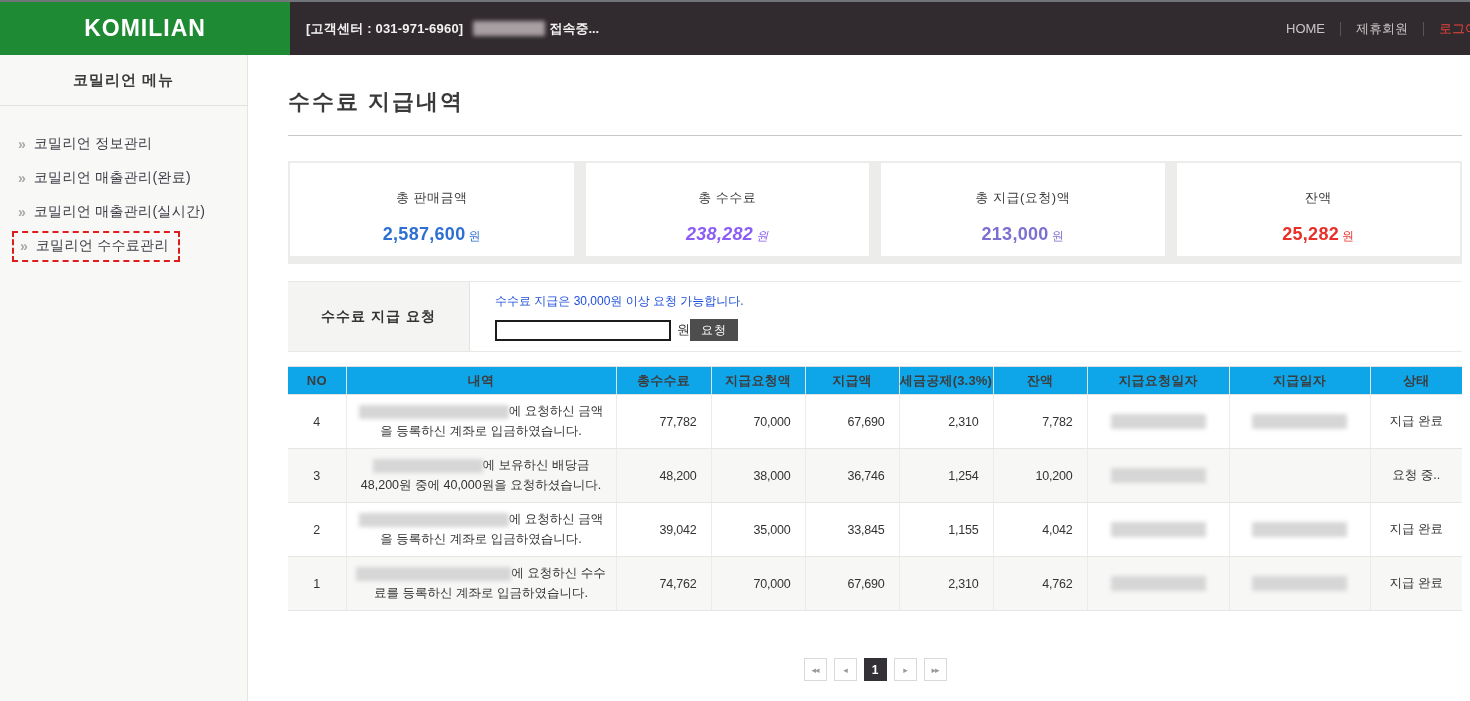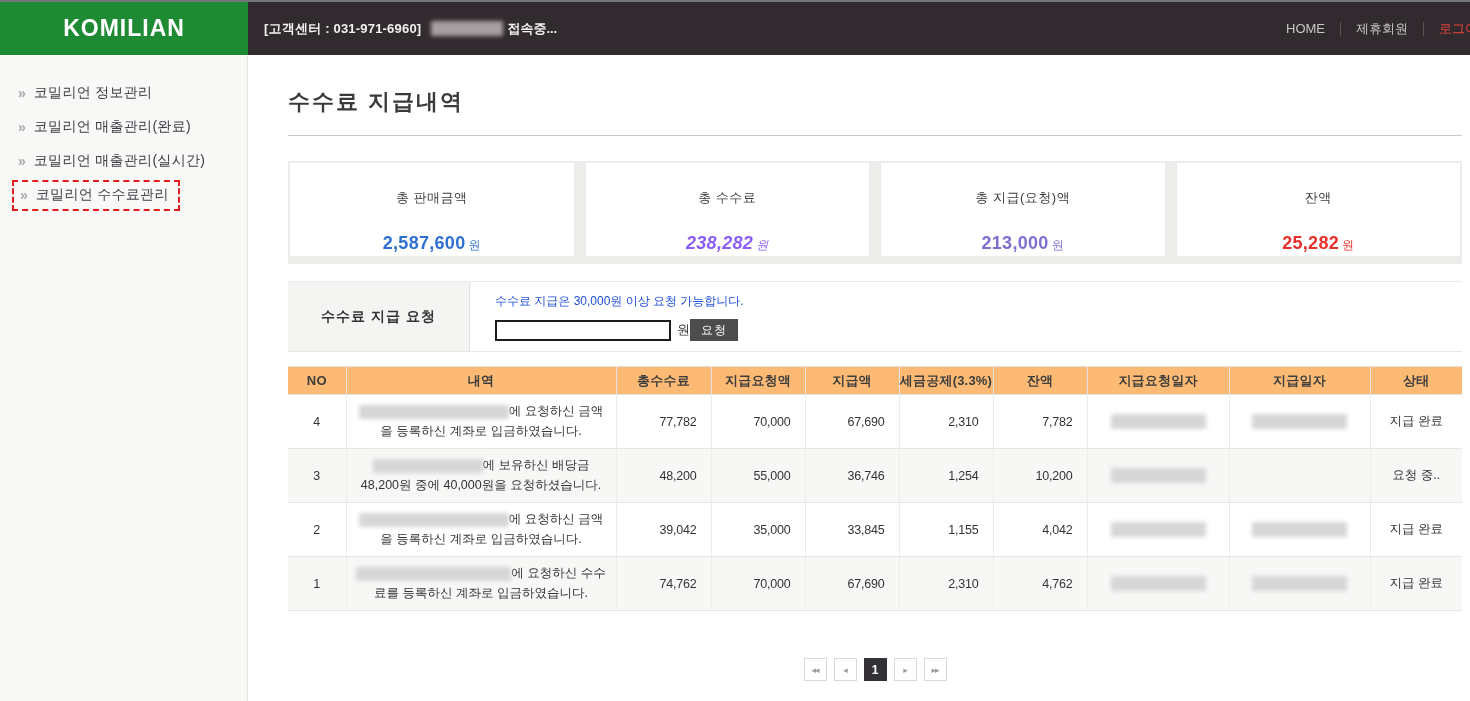--- a/index.html
+++ b/index.html
@@ -2,21 +2,21 @@
 <html><head>
 <meta charset="utf-8">
 <style>
   * { margin:0; padding:0; box-sizing:border-box; }
   html,body { width:1470px; height:701px; overflow:hidden; background:#fff;
               font-family:"Liberation Sans","DejaVu Sans",sans-serif; color:#333; }
 
   
   .topstrip { height:2px; background:#71757a; }
   .header { height:53px; display:flex; background:#312a2e; overflow:hidden; }
-  .logo { width:248px; height:53px; background:#1e8a33; display:flex; align-items:center; justify-content:center; }
+  .logo { width:290px; height:53px; background:#1e8a33; display:flex; align-items:center; justify-content:center; }
   .logo span { color:#fff; font-size:23px; font-weight:bold; letter-spacing:1px; }
   .headbar { flex:1; display:flex; align-items:center; padding:0 0 0 16px; position:relative; }
   .cc { color:#f2f0f0; font-size:13px; font-weight:bold; letter-spacing:.2px; }
   .blur { display:inline-block; background:#d6d6d6; filter:blur(2px); border-radius:1px; vertical-align:middle; }
   .blur.dark { background:#a89fa2; }
   .conn { color:#f2f0f0; font-size:13px; font-weight:bold; margin-left:4px; }
   .topnav { position:absolute; right:0; top:0; height:53px; display:flex; align-items:center; }
   .topnav .navitem { color:#c9c6c7; font-size:13px; padding:0 15px; cursor:pointer; white-space:nowrap; }
   .topnav .sep { width:1px; height:14px; background:#5a5356; }
   .topnav .logout { color:#e8443d; padding-right:0; width:46px; overflow:hidden; display:inline-block; }
@@ -35,40 +35,40 @@
   .menu-item.active .chev { margin-right:8px; }
 
   .main { flex:1; padding:33px 8px 0 40px; background:#fff; }
   .page-title { font-size:22px; font-weight:bold; color:#3a3a3a; letter-spacing:2px; line-height:28px; }
   .title-hr { border:none; border-top:1px solid #c9c9c9; margin:19px 0 0 0; }
 
   
   .summary { margin-top:25px; background:#ececea; padding:2px 2px 8px 2px; display:flex; gap:12px; height:103px; }
   .card { flex:1; background:#fff; display:flex; flex-direction:column; align-items:center; }
   .card .c-label { margin-top:26px; font-size:13px; color:#3b3b3b; letter-spacing:.5px; }
-  .card .c-value { margin-top:26px; font-size:18px; font-weight:bold; letter-spacing:.3px; }
+  .card .c-value { margin-top:17px; font-size:18px; font-weight:bold; letter-spacing:.3px; }
   .card .c-unit { font-size:12px; font-weight:normal; margin-left:3px; }
 
   
   .request { margin-top:17px; height:71px; display:flex; border-top:1px solid #e8e8e6; border-bottom:1px solid #e8e8e6; }
   .req-label { width:182px; background:#f4f4f2; border-right:1px solid #e3e3e1; display:flex;
                align-items:center; justify-content:center; font-size:14px; font-weight:bold;
                color:#333; letter-spacing:1px; }
   .req-body { flex:1; padding:11px 0 0 25px; }
   .req-notice { font-size:12px; color:#1d4ed8; }
   .req-row { margin-top:9px; display:flex; align-items:center; }
   .req-input { width:176px; height:21px; border:2px solid #1c1c1c; font-size:13px; padding:0 5px; outline:none; }
   .req-unit { font-size:13px; color:#333; margin-left:6px; }
   .req-btn { height:22px; background:#4d4d4d; color:#fff; border:none; font-size:12px;
              padding:0 11px; cursor:pointer; letter-spacing:1px; }
 
   
   table { margin-top:14px; width:100%; border-collapse:collapse; table-layout:fixed;
           border-top:1px solid #e0e0de; }
-  th { background:#fdba74; height:28px; font-size:13px; font-weight:bold; color:#3d3d3d;
+  th { background:#0ea5e9; height:28px; font-size:13px; font-weight:bold; color:#3d3d3d;
        border-right:1px solid #e2e2e0; border-bottom:1px solid #e2e2e0; letter-spacing:.2px; }
   th:last-child, td:last-child { border-right:none; }
   td { height:54px; font-size:12.5px; color:#333; border-right:1px solid #ececea;
        border-bottom:1px solid #e6e6e4; text-align:center; vertical-align:middle; }
   tr.alt td { background:#f7f7f6; }
   td.num { text-align:right; padding-right:14px; letter-spacing:-0.2px; }
   td.desc { padding:6px 8px; line-height:1.55; font-size:12.5px; }
   .dblur { width:95px; height:15px; }
 
   
@@ -96,20 +96,21 @@
       <span class="sep"></span>
       <span class="navitem">제휴회원</span>
       <span class="sep"></span>
       <span class="navitem logout">로그아웃</span>
     </div>
   </div>
 </div>
 
 <div class="wrap">
   <div class="sidebar">
+    <div class="side-title">코밀리언 메뉴</div>
     <div class="menu">
       <div class="menu-item">
         <span class="chev">»</span>
         <span class="lbl">코밀리언 정보관리</span>
       </div>
       <div class="menu-item">
         <span class="chev">»</span>
         <span class="lbl">코밀리언 매출관리(완료)</span>
       </div>
       <div class="menu-item">
@@ -205,21 +206,21 @@
           <td class="num">2,310</td>
           <td class="num">7,782</td>
           <td><span class="blur dblur"></span></td>
           <td><span class="blur dblur"></span></td>
           <td>지급 완료</td>
         </tr>
         <tr class="alt">
           <td>3</td>
           <td class="desc"><span class="blur" style="width:110px;height:14px;"></span><span>에 보유하신 배당금 48,200원 중에 40,000원을 요청하셨습니다.</span></td>
           <td class="num">48,200</td>
-          <td class="num">55,000</td>
+          <td class="num">38,000</td>
           <td class="num">36,746</td>
           <td class="num">1,254</td>
           <td class="num">10,200</td>
           <td><span class="blur dblur"></span></td>
           <td></td>
           <td>요청 중..</td>
         </tr>
         <tr>
           <td>2</td>
           <td class="desc"><span class="blur" style="width:150px;height:14px;"></span><span>에 요청하신 금액을 등록하신 계좌로 입금하였습니다.</span></td>

